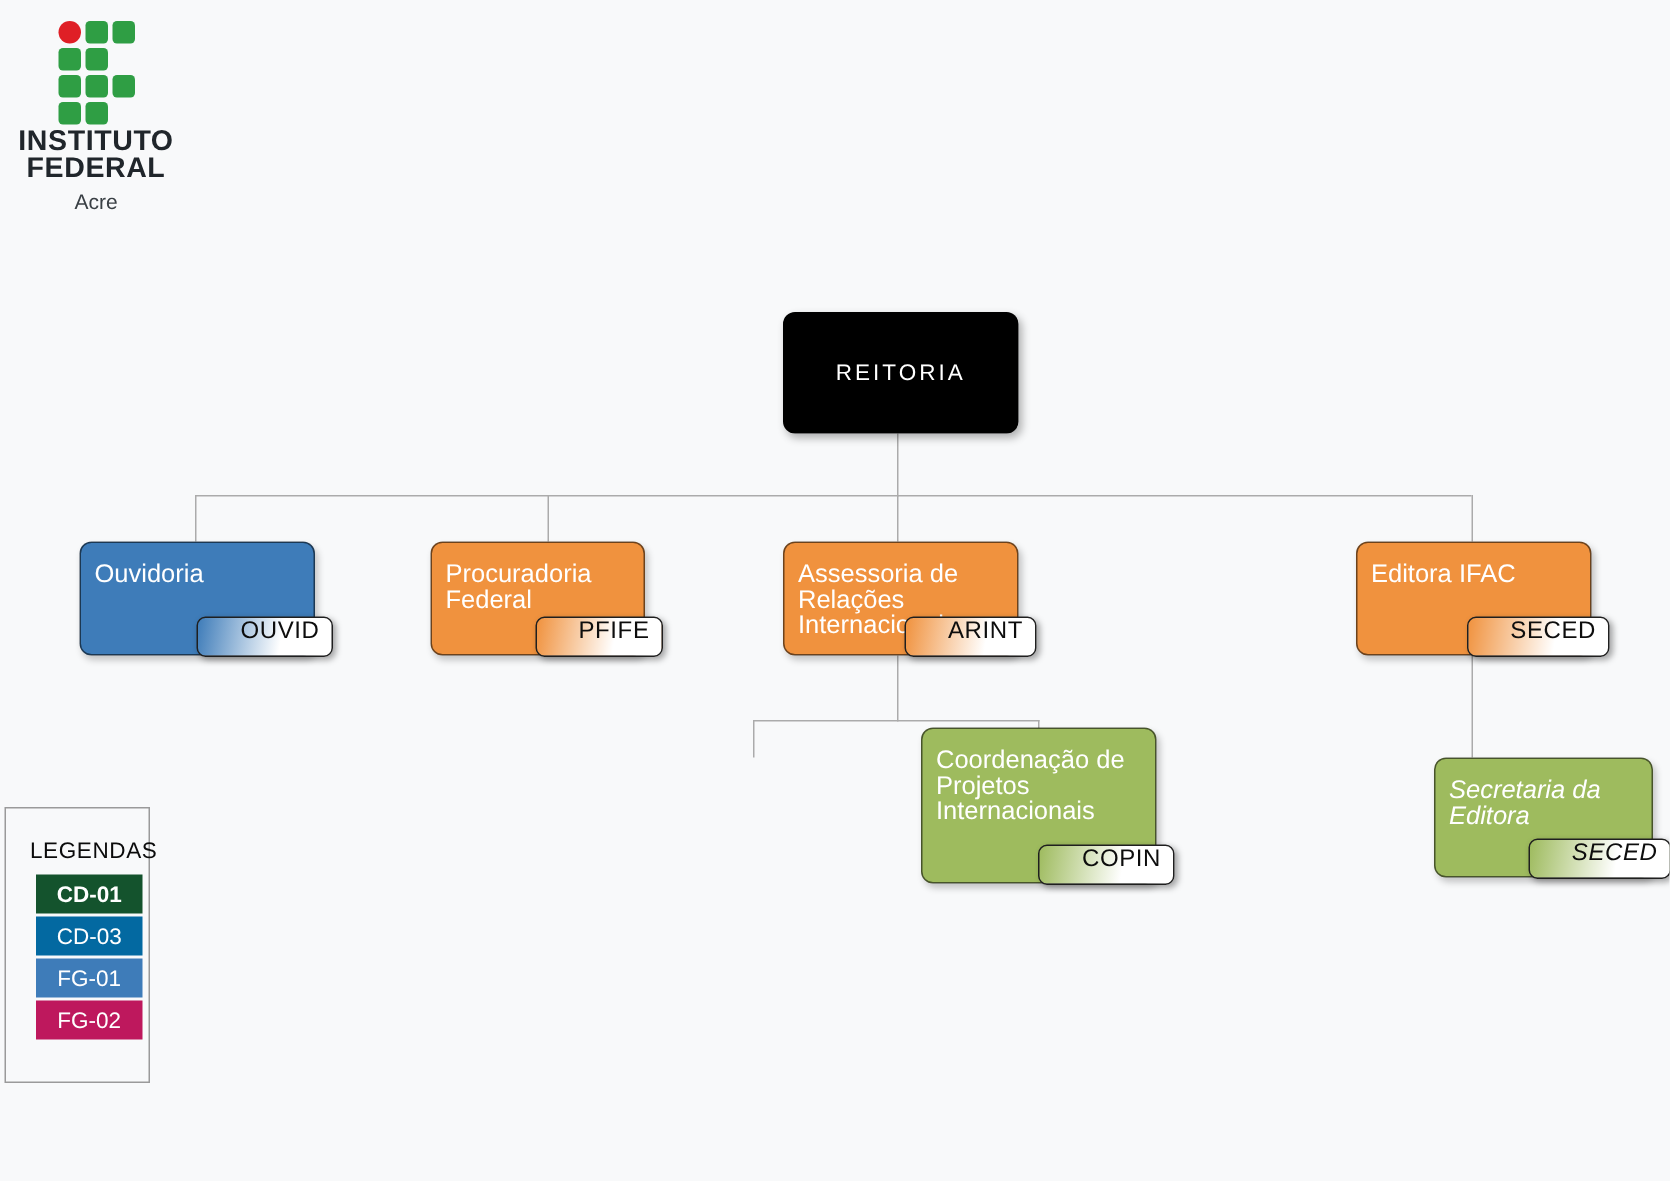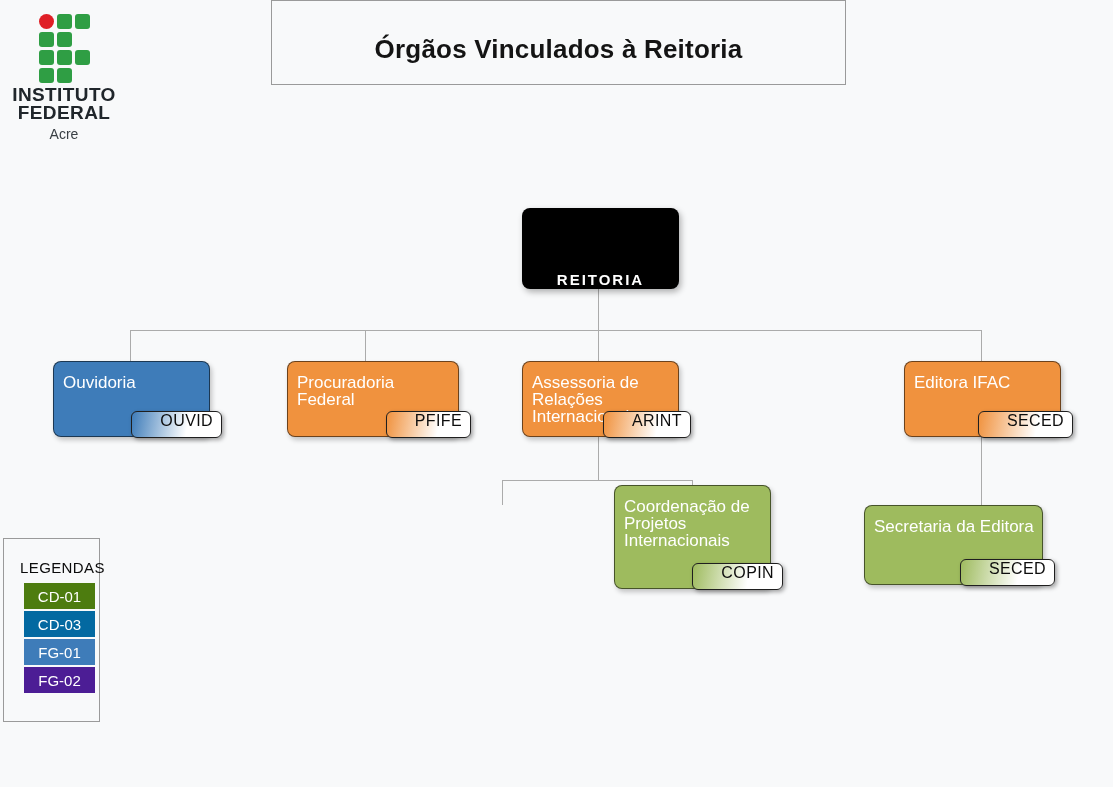--- a/index.html
+++ b/index.html
@@ -35,23 +35,22 @@
     background:var(--c);
     border:1px solid rgba(0,0,0,0.55);
     border-radius:8px;
     box-shadow:2px 3px 5px rgba(0,0,0,0.22);
   }
   .node-label {
     color:#fff; font-size:17px; line-height:17px;
     padding:12px 5px 0 9px; white-space:pre-line;
   }
   .root-node {
-    display:flex; align-items:flex-end; justify-content:center;
+    display:flex; align-items:center; justify-content:center;
     box-shadow:2px 3px 6px rgba(0,0,0,0.3);
-    font-weight:bold;
   }
   .root-node .root-label { color:#fff; font-size:15px; letter-spacing:2px; }
   .code-tag {
     position:absolute; right:-13px; bottom:-2px; height:27px; z-index:2;
     background:linear-gradient(100deg, var(--c) 0%, #ffffff 62%);
     border:1px solid #1f1f1f; border-radius:6px;
     box-shadow:2px 2px 4px rgba(0,0,0,0.35);
     display:flex; justify-content:flex-end;
     padding:0 8px 0 28px;
   }
@@ -86,23 +85,20 @@
     <div class="logo-cell" style="left:75px; top:50px"></div>
     <div class="logo-cell" style="left:39px; top:68px"></div>
     <div class="logo-cell" style="left:57px; top:68px"></div>
     <div class="logo-text">
       <div class="logo-l1">INSTITUTO</div>
       <div class="logo-l2">FEDERAL</div>
       <div class="logo-l3">Acre</div>
     </div>
   </div>
 
-  <div class="title-box">
-    <h1>Órgãos Vinculados à Reitoria</h1>
-  </div>
 
   <div class="line" style="left:598px; top:289px; width:1px; height:42px"></div>
   <div class="line" style="left:130px; top:330px; width:851px; height:1px"></div>
   <div class="line" style="left:130px; top:330px; width:1px; height:31px"></div>
   <div class="line" style="left:365px; top:330px; width:1px; height:31px"></div>
   <div class="line" style="left:598px; top:330px; width:1px; height:31px"></div>
   <div class="line" style="left:981px; top:330px; width:1px; height:31px"></div>
   <div class="line" style="left:598px; top:437px; width:1px; height:44px"></div>
   <div class="line" style="left:502px; top:480px; width:191px; height:1px"></div>
   <div class="line" style="left:502px; top:480px; width:1px; height:25px"></div>
@@ -113,21 +109,21 @@
     <div class="root-label">REITORIA</div>
   </div>
 
   <div class="node" style="left: 53px; top: 361px; width: 157px; height: 76px; --c: #3e7cb9;">
     <div class="node-label">Ouvidoria</div>
     <div class="code-tag">
       <span>OUVID</span>
     </div>
   </div>
 
-  <div class="node" style="left: 287px; top: 361px; width: 172px; height: 76px; --c: #f0923e;">
+  <div class="node" style="left: 287px; top: 361px; width: 143px; height: 76px; --c: #f0923e;">
     <div class="node-label">Procuradoria Federal</div>
     <div class="code-tag">
       <span>PFIFE</span>
     </div>
   </div>
 
   <div class="node" style="left: 522px; top: 361px; width: 157px; height: 76px; --c: #f0923e;">
     <div class="node-label">Assessoria de Relações
 Internacionais</div>
     <div class="code-tag">
@@ -144,38 +140,38 @@
 
 
   <div class="node" style="left: 614px; top: 485px; width: 157px; height: 104px; --c: #9ebb5e;">
     <div class="node-label">Coordenação de
 Projetos Internacionais</div>
     <div class="code-tag">
       <span>COPIN</span>
     </div>
   </div>
 
-  <div class="node" style="left: 864px; top: 505px; width: 179px; height: 80px; --c: #9ebb5e;">
+  <div class="node" style="left: 956px; top: 505px; width: 146px; height: 80px; font-style: italic; --c: #9ebb5e;">
     <div class="node-label">Secretaria da Editora</div>
     <div class="code-tag">
       <span>SECED</span>
     </div>
   </div>
 
   <div class="legend">
     <div class="legend-title">LEGENDAS</div>
     <div class="legend-items">
-      <div class="legend-item" style="background: #4d7c0f;">
+      <div class="legend-item" style="background: #14532d; font-weight: bold;">
         <span>CD-01</span>
       </div>
       <div class="legend-item" style="background: #0369a1;">
         <span>CD-03</span>
       </div>
       <div class="legend-item" style="background: rgb(62, 124, 185);">
         <span>FG-01</span>
       </div>
-      <div class="legend-item" style="background: #4c1d95;">
+      <div class="legend-item" style="background: #be185d;">
         <span>FG-02</span>
       </div>
     </div>
   </div>
 
 </div>
 
 </body></html>

